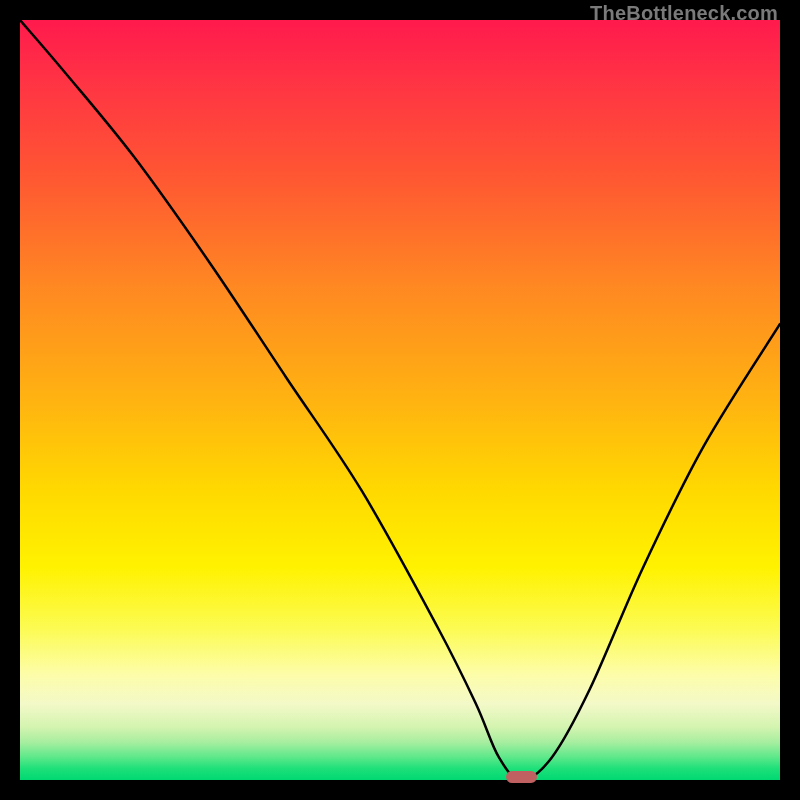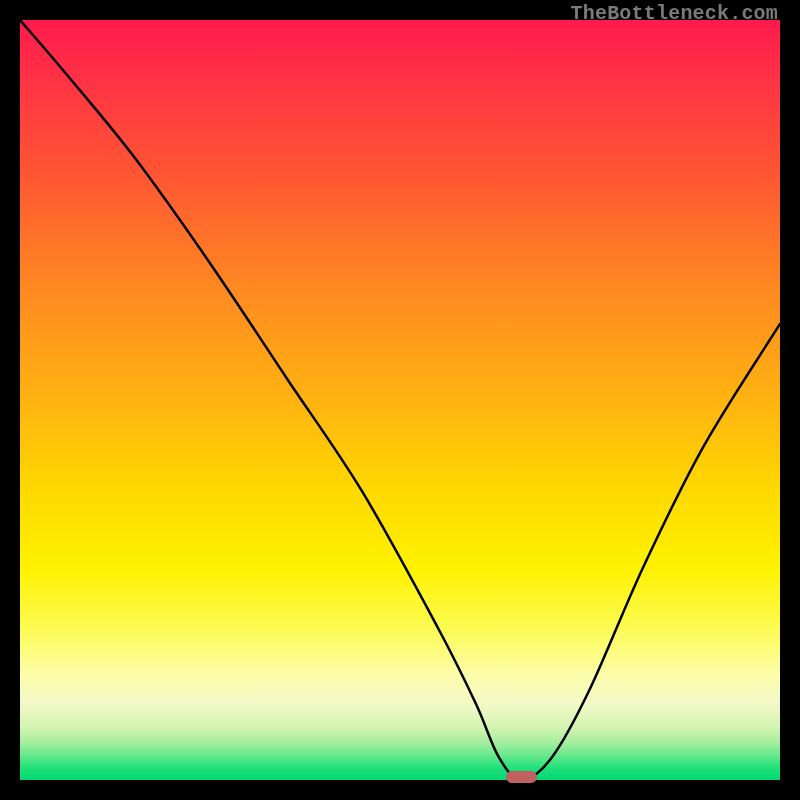--- a/index.html
+++ b/index.html
@@ -37,21 +37,21 @@
       #a8eea0 95%,
       #5de88a 97%,
       #1ee079 98.5%,
       #00d872 100%
     );
   }
   .watermark {
     position: absolute;
     top: 2px;
     right: 22px;
-    font-family: Liberation Mono, monospace;
+    font-family: Liberation Sans, sans-serif;
     font-size: 20px;
     font-weight: bold;
     color: #7a7a7a;
     letter-spacing: 0.2px;
   }
   svg.curve {
     position: absolute;
     left: 0;
     top: 0;
     width: 760px;

